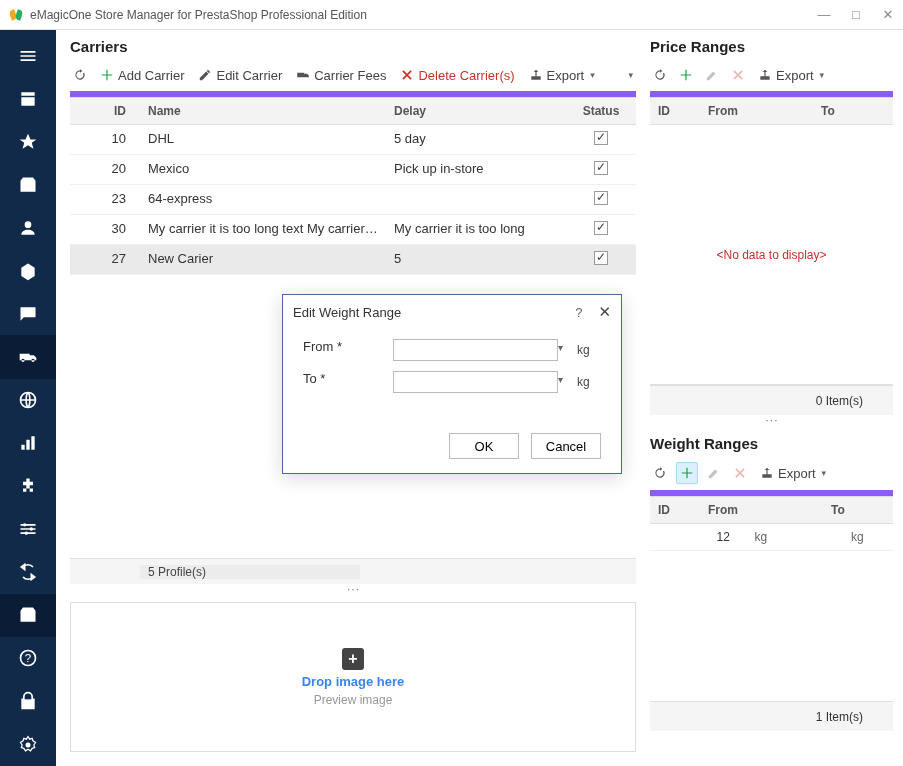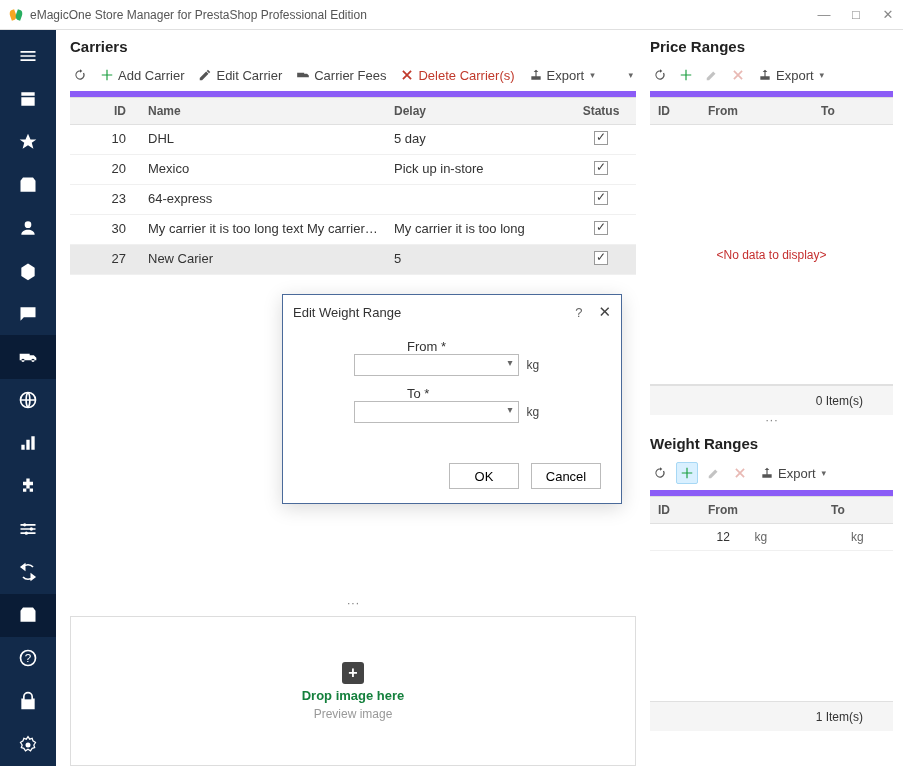--- a/index.html
+++ b/index.html
@@ -15,21 +15,21 @@
 
 .main { display: flex; height: calc(100% - 30px); }
 .sidebar { width: 56px; background: #122a4a; display: flex; flex-direction: column; align-items: center; padding-top: 4px; }
 .sidebar .nav-item { width: 56px; height: 46px; display: flex; align-items: center; justify-content: center; color: #fff; cursor: pointer; }
 .sidebar .nav-item svg { width: 20px; height: 20px; fill: #fff; }
 .sidebar .nav-item.active { background: #0a1c36; }
 
 .content { flex: 1; display: flex; }
 
 
-.carriers-panel { width: 590px; padding: 8px 10px 0 14px; display: flex; flex-direction: column; }
+.carriers-panel { width: 590px; padding: 8px 10px 14px 14px; display: flex; flex-direction: column; }
 .right-col { flex: 1; padding: 8px 10px 0 4px; display: flex; flex-direction: column; }
 
 .panel-title { font-weight: 700; font-size: 15px; color: #222; margin-bottom: 6px; }
 
 .toolbar { display: flex; align-items: center; gap: 6px; padding: 4px 0 6px 0; border-bottom: 6px solid #8b5cf6; flex-wrap: wrap; }
 .tbtn { display: inline-flex; align-items: center; gap: 4px; padding: 2px 4px; cursor: pointer; color: #444; font-size: 13px; }
 .tbtn.icon-only { padding: 3px; }
 .tbtn.green svg { fill: #1a9e3e; }
 .tbtn.red { color: #c0392b; }
 .tbtn.disabled { opacity: 0.35; cursor: default; }
@@ -67,31 +67,31 @@
 .wr-body { height: 150px; }
 .pr-row { display: flex; font-size: 12px; border-bottom: 1px solid #f0f0f0; }
 .pc-kg { width: 50px; color: #666; }
 .pc-val { flex: 1; text-align: center; }
 
 
 .logo-section { margin-top: 4px; }
 .logo-toolbar { display: flex; gap: 10px; padding: 4px 0; }
 .logo-drop { border: 1px solid #ddd; height: 150px; display: flex; flex-direction: column; align-items: center; justify-content: center; gap: 4px; }
 .logo-drop .plus-box { width: 22px; height: 22px; background: #444; border-radius: 3px; display: flex; align-items: center; justify-content: center; color: #fff; font-size: 16px; font-weight: bold; }
-.logo-drop .drop-text { font-weight: 600; color: #15803d; }
+.logo-drop .drop-text { font-weight: 600; color: #3b82f6; }
 .logo-drop .preview-text { color: #999; font-size: 12px; }
 
 
 .dialog { position: absolute; left: 282px; top: 294px; width: 340px; border: 1px solid #4a6a9a; background: #fff; box-shadow: 0 4px 18px rgba(0,0,0,0.15); }
 .dialog-head { display: flex; align-items: center; padding: 8px 10px; font-size: 13px; color: #333; }
 .dialog-head .dlg-title { font-weight: 400; }
 .dialog-head .dlg-help { margin-left: auto; margin-right: 16px; color: #666; cursor: pointer; }
 .dialog-head .dlg-close { color: #444; cursor: pointer; font-size: 15px; }
 .dialog-body { padding: 10px 20px 20px 20px; }
-.form-row { display: flex; align-items: center; margin-bottom: 10px; flex-direction: column; }
+.form-row { display: flex; align-items: flex-start; margin-bottom: 10px; }
 .form-row label { width: 90px; font-size: 13px; color: #333; }
 .form-row .field { flex: 1; display: flex; align-items: center; gap: 8px; }
 .form-row input { flex: 1; height: 22px; border: 1px solid #bbb; padding: 0 4px; font-size: 12px; }
 .form-row .unit { width: 24px; font-size: 12px; color: #444; }
 .form-row .combo { position: relative; flex: 1; }
 .form-row .combo::after { content: "▾"; position: absolute; right: 6px; top: 3px; font-size: 10px; color: #666; pointer-events: none; }
 .dialog-foot { display: flex; justify-content: flex-end; gap: 12px; padding: 10px 20px 14px; }
 .dlg-btn { min-width: 70px; height: 26px; border: 1px solid #bbb; background: #fff; font-size: 13px; cursor: pointer; }
 
 
@@ -286,20 +286,24 @@
         </div>
         <div class="grid-row sel">
           <div class="col-id">27</div>
           <div class="col-name">New Carier</div>
           <div class="col-delay">5</div>
           <div class="col-status"><span class="checkbox"></span></div>
         </div>
       </div>
 
       <div style="flex:1"></div>
+      <div class="grid-footer">
+        <div class="foot-cell" style="width:70px"></div>
+        <div class="foot-cell" style="background:#ececec; width:220px;">5 Profile(s)</div>
+      </div>
       <div class="sep-row">···</div>
 
       <div class="logo-section">
         <div class="logo-drop">
           <div class="plus-box">+</div>
           <div class="drop-text">Drop image here</div>
           <div class="preview-text">Preview image</div>
         </div>
       </div>
     </div>

